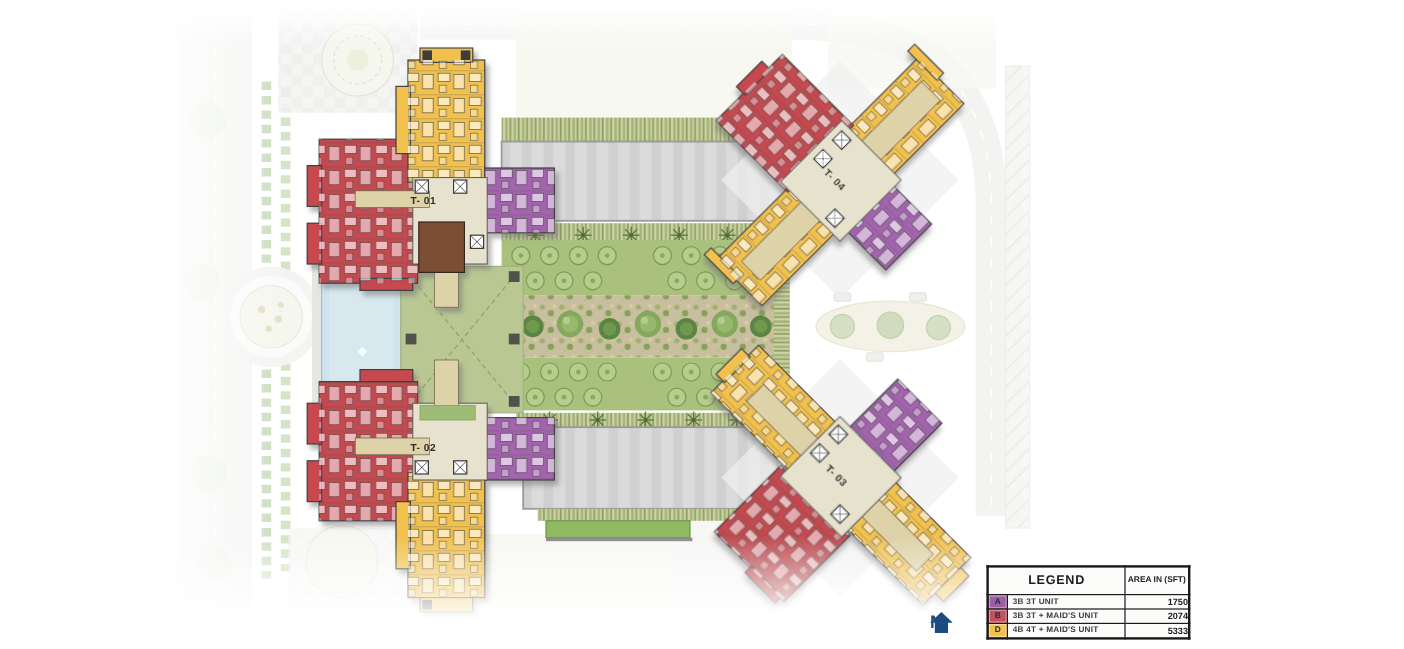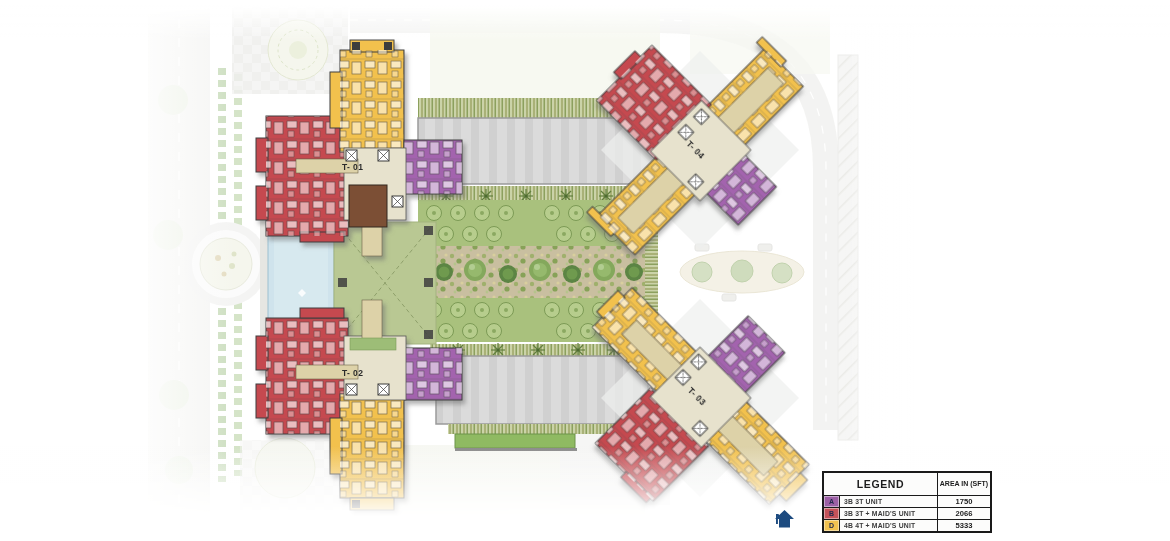--- a/index.html
+++ b/index.html
@@ -33,21 +33,21 @@
   .legend{position:absolute;left:822px;top:471px;width:170px;z-index:10;
     border-collapse:collapse;background:#fcfcfb;border:2px solid #1a1a1a;
     box-shadow:0 0 0 1px #fff;}
   .legend th,.legend td{border:1px solid #1a1a1a;padding:0;}
   .legend th.lg{height:22px;font-size:10.5px;font-weight:bold;letter-spacing:.6px;color:#1c1c1c;border-radius:10px;}
   .legend th.area{width:52px;font-size:7px;line-height:1.2;color:#1c1c1c;}
   .legend td{height:11px;}
   .legend td.chip{width:15px;font-size:7px;font-weight:bold;text-align:center;
     color:#222a4d;border:1px solid #1a1a1a;box-shadow:inset 0 0 0 1px rgba(255,255,255,.45);}
   .legend td.lbl{font-size:6.8px;font-weight:bold;color:#3a3a3a;padding-left:4px;letter-spacing:.2px;}
-  .legend td.val{width:52px;font-size:7.6px;font-weight:bold;text-align:center;color:#1c1c1c;}
+  .legend td.val{width:52px;font-size:7.6px;font-weight:bold;text-align:right;color:#1c1c1c;}
 
   
   .north{position:absolute;left:775px;top:510px;z-index:10;display:flex;align-items:center;gap:4px;}
   .north .n{font-size:15px;font-weight:bold;color:var(--north-navy);letter-spacing:.5px;}
 </style>
 </head>
 <body>
 
 <div id="stage">
 
@@ -357,21 +357,21 @@
       <th class="area">AREA IN (SFT)</th>
     </tr>
     <tr>
       <td class="chip" style="background: rgb(156, 95, 165);">A</td>
       <td class="lbl">3B 3T UNIT</td>
       <td class="val">1750</td>
     </tr>
     <tr>
       <td class="chip" style="background: rgb(196, 82, 90);">B</td>
       <td class="lbl">3B 3T + MAID'S UNIT</td>
-      <td class="val">2066</td>
+      <td class="val">2074</td>
     </tr>
     <tr>
       <td class="chip" style="background: rgb(240, 193, 79);">D</td>
       <td class="lbl">4B 4T + MAID'S UNIT</td>
       <td class="val">5333</td>
     </tr>
   </tbody>
     </table>
 
   <div class="north">

